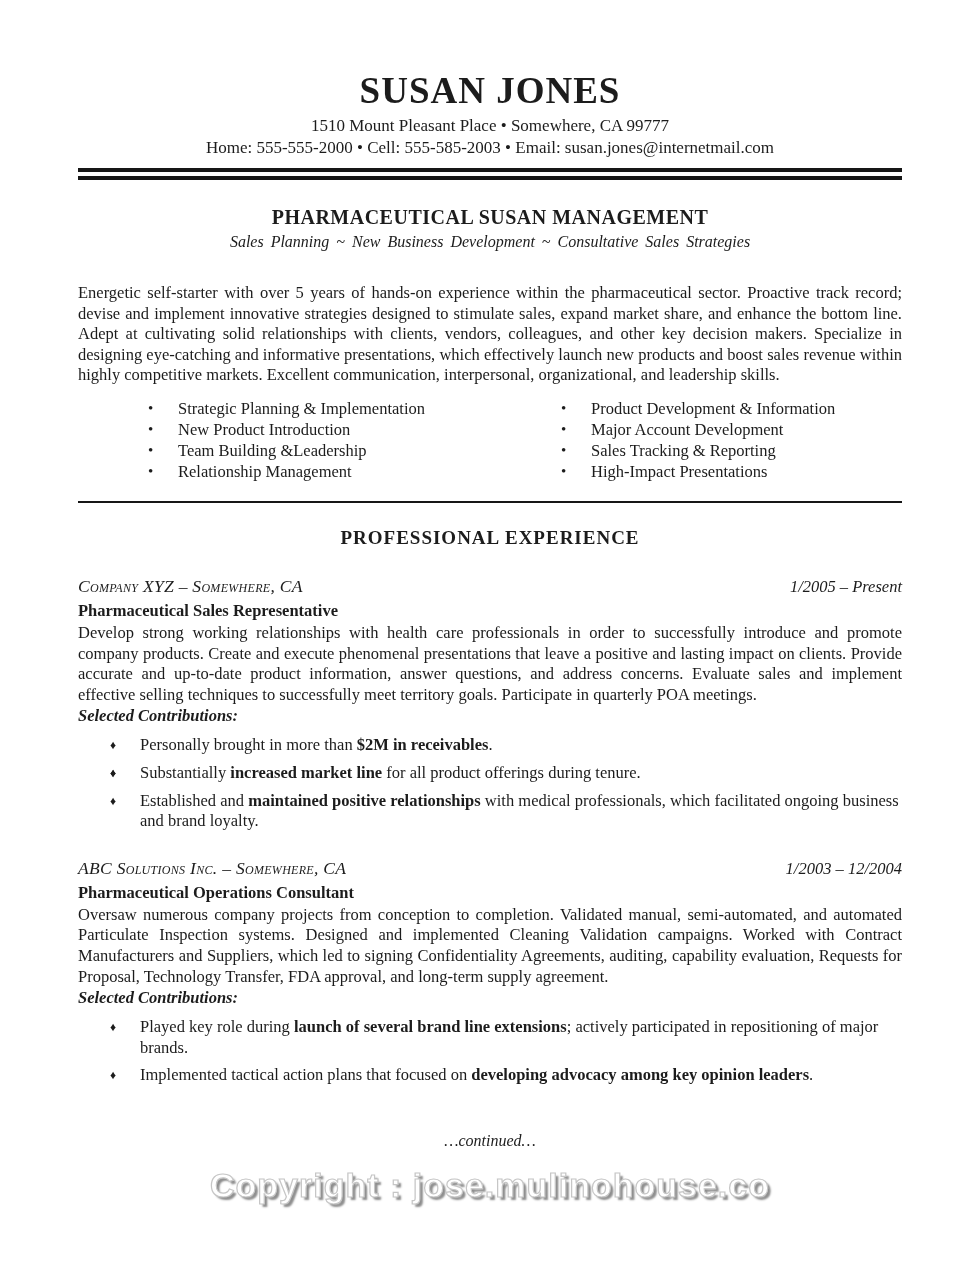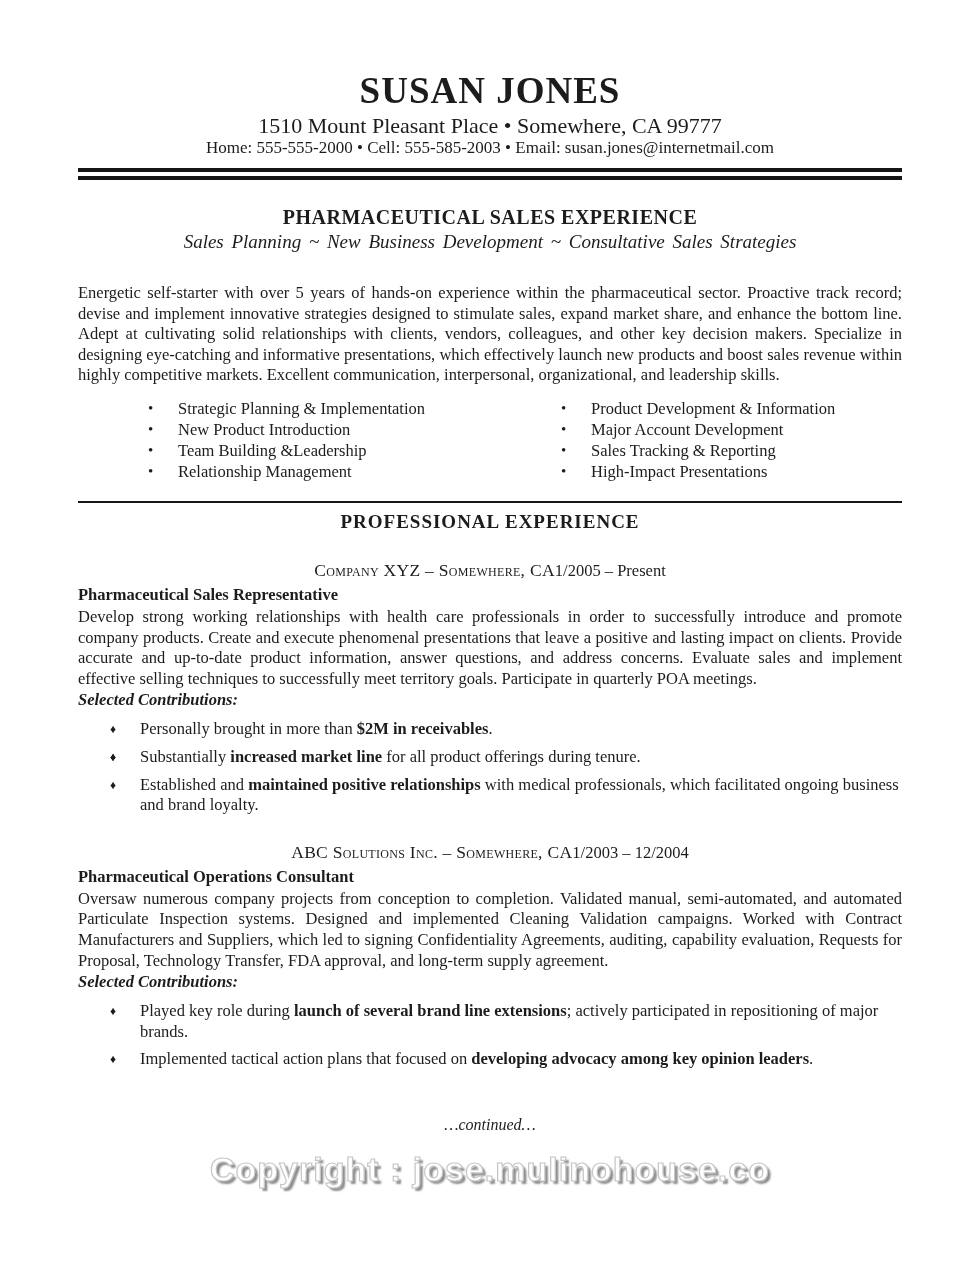--- a/index.html
+++ b/index.html
@@ -6,48 +6,48 @@
   body{
     width:980px;height:1267px;background:#ffffff;overflow:hidden;
     font-family:"Liberation Serif","DejaVu Serif",serif;color:#1c1c1c;
     -webkit-font-smoothing:antialiased;
   }
   .page{width:980px;height:982px;box-sizing:border-box;padding:0 78px;position:relative;}
 
   
   .header{padding-top:70px;text-align:center;}
   .name{font-size:37px;font-weight:bold;letter-spacing:1px;line-height:42px;}
-  .addr{font-size:22px;line-height:22px;margin-top:3px;}
+  .addr{font-size:17px;line-height:22px;margin-top:3px;}
   .contact{font-size:17px;line-height:22px;}
   .double-rule{margin-top:9px;height:4px;border-top:4px solid #161616;border-bottom:4px solid #161616;}
 
   
   .headline{margin-top:25px;text-align:center;}
   .headline-main{font-size:20px;font-weight:bold;letter-spacing:0.5px;line-height:24px;}
-  .headline-sub{font-size:19px;font-style:italic;line-height:22px;margin-top:2px;word-spacing:3px;}
+  .headline-sub{font-size:16px;font-style:italic;line-height:22px;margin-top:2px;word-spacing:3px;}
 
   
   .summary{margin-top:30px;font-size:16.5px;line-height:20.6px;text-align:justify;}
 
   
   .strengths-heading{margin-top:19px;font-size:16.5px;text-decoration:underline;line-height:22px;}
   .strengths{display:flex;margin-top:12px;}
   .scol{width:50%;}
   .srow{display:flex;font-size:16.5px;line-height:21px;}
   .scol0{padding-left:70px;}
   .scol1{padding-left:72px;}
   .rbullet{width:30px;flex:0 0 30px;text-align:left;font-size:15px;}
 
   
   .rule-single{margin-top:19px;border-top:2.5px solid #161616;}
-  .pe-heading{margin-top:7px;text-align:center;font-size:19px;font-weight:bold;letter-spacing:1px;line-height:24px;}
+  .pe-heading{margin-top:23px;text-align:center;font-size:19px;font-weight:bold;letter-spacing:1px;line-height:24px;}
 
   .job{margin-top:25px;}
   .job2{}
-  .job-head{display:flex;justify-content:center;align-items:baseline;}
+  .job-head{display:flex;justify-content:space-between;align-items:baseline;font-style:italic;}
   .company{font-variant:small-caps;font-size:17.5px;letter-spacing:0.3px;line-height:22px;}
   .dates{font-size:16.5px;line-height:22px;}
   .job-title{font-weight:bold;font-size:16.5px;line-height:22px;margin-top:2px;}
   .job-desc{font-size:16.5px;line-height:20.6px;text-align:justify;margin-top:1px;}
   .sel-label{font-size:16.5px;font-weight:bold;font-style:italic;line-height:21px;}
 
   ul.contribs{list-style:none;margin:9px 0 0 0;padding:0;}
   ul.contribs li{position:relative;padding-left:62px;font-size:16.5px;line-height:20.6px;margin-bottom:7px;}
   .dbullet{position:absolute;left:32px;top:0;font-size:12px;}
   .b{font-weight:bold;}
@@ -70,21 +70,21 @@
 
   <div class="header">
     <div class="name">SUSAN JONES</div>
     <div class="addr">1510 Mount Pleasant Place • Somewhere, CA 99777</div>
     <div class="contact">Home: 555-555-2000 • Cell: 555-585-2003 • Email: susan.jones@internetmail.com</div>
   </div>
 
   <div class="double-rule"></div>
 
   <div class="headline">
-    <div class="headline-main">PHARMACEUTICAL SALES EXPERIENCE</div>
+    <div class="headline-main">PHARMACEUTICAL SUSAN MANAGEMENT</div>
     <div class="headline-sub">Sales Planning ~ New Business Development ~ Consultative Sales Strategies</div>
   </div>
 
   <div class="summary">Energetic self-starter with over 5 years of hands-on experience within the pharmaceutical sector. Proactive track record; devise and implement innovative strategies designed to stimulate sales, expand market share, and enhance the bottom line. Adept at cultivating solid relationships with clients, vendors, colleagues, and other key decision makers. Specialize in designing eye-catching and informative presentations, which effectively launch new products and boost sales revenue within highly competitive markets. Excellent communication, interpersonal, organizational, and leadership skills.</div>
 
 
   <div class="strengths">
     <div class="scol scol0">
         <div class="srow">
           <span class="rbullet">•</span>

